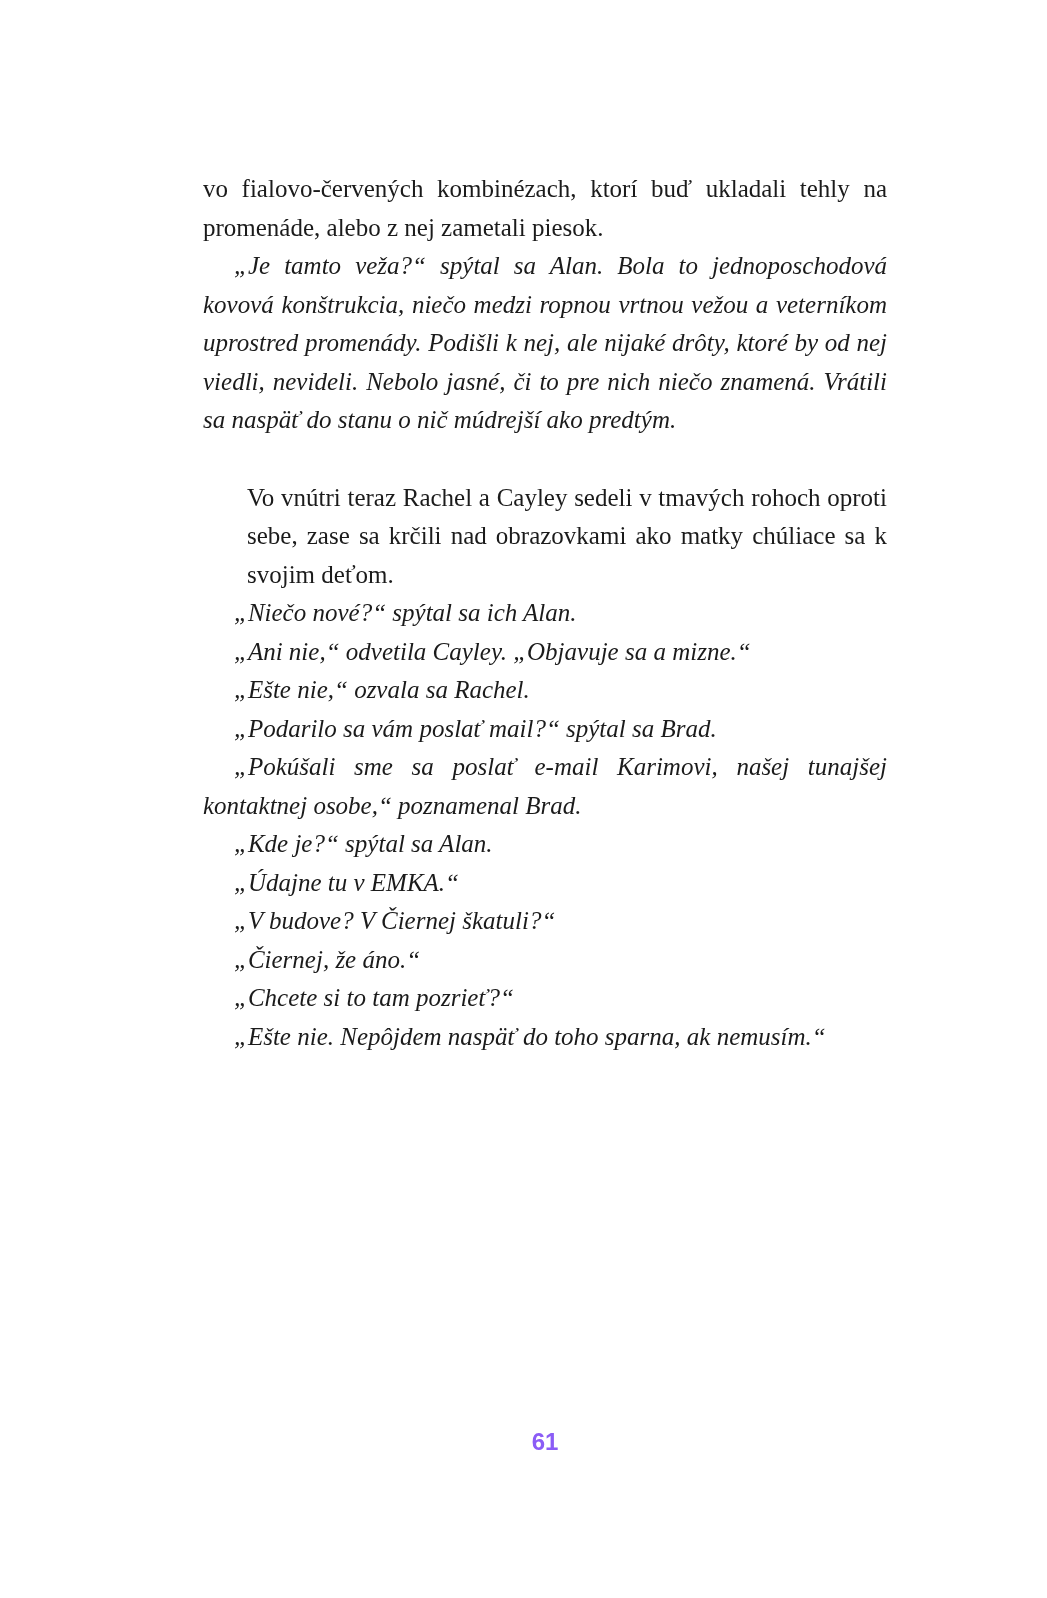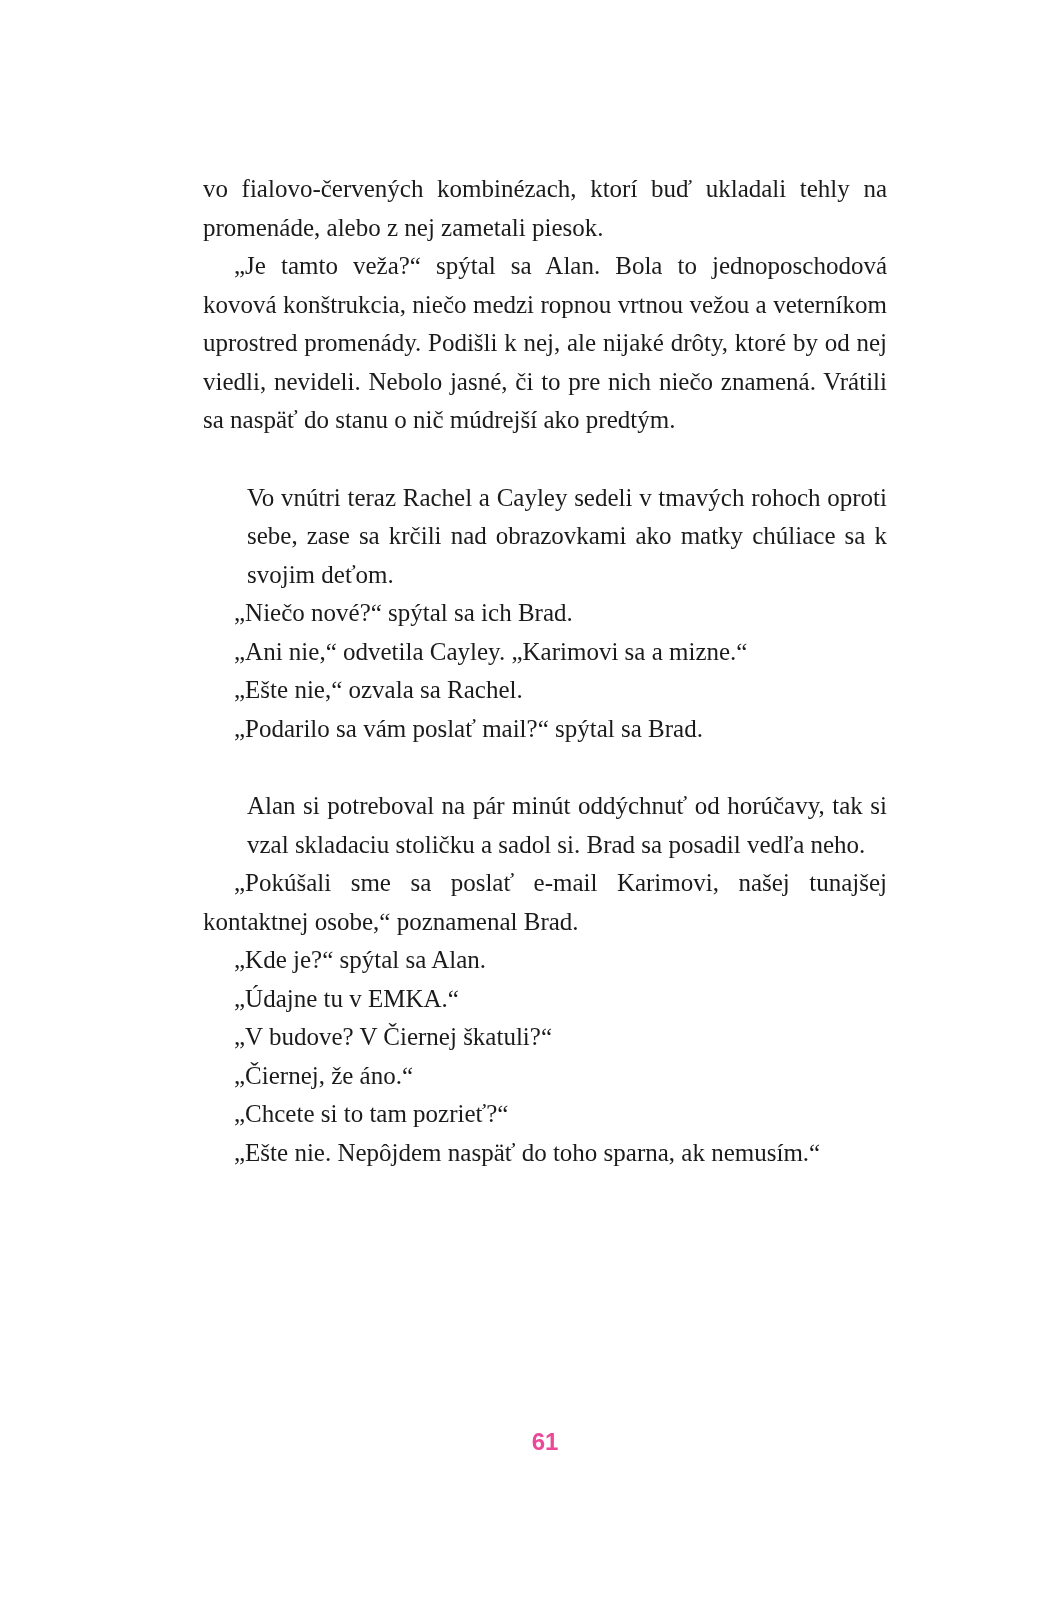--- a/index.html
+++ b/index.html
@@ -24,50 +24,50 @@
     line-height: 38.5px;
     color: #1b1b1b;
     text-align: justify;
   }
   .text-block p {
     margin: 0;
     padding: 0;
   }
   .text-block p.indent {
     text-indent: 31px;
+    font-style: italic;
   }
   .text-block p.gap {
     margin-top: 39px;
     margin-left: 44px;
   }
   .page-number {
     position: absolute;
     left: 203px;
     top: 1428px;
     width: 684px;
     text-align: center;
     font-family: "Liberation Sans", sans-serif;
     font-weight: bold;
     font-size: 24px;
-    color: #ec4899;
+    color: #8b5cf6;
   }
 </style>
 </head>
 <body>
 
 <div class="page">
   <div class="text-block">
     <p>vo fialovo-červených kombinézach, ktorí buď ukladali tehly na promenáde, alebo z nej zametali piesok.</p>
     <p class="indent">„Je tamto veža?“ spýtal sa Alan. Bola to jednoposchodová kovová konštrukcia, niečo medzi ropnou vrtnou vežou a veterníkom uprostred promenády. Podišli k nej, ale nijaké drôty, ktoré by od nej viedli, nevideli. Nebolo jasné, či to pre nich niečo znamená. Vrátili sa naspäť do stanu o nič múdrejší ako predtým.</p>
     <p class="gap">Vo vnútri teraz Rachel a Cayley sedeli v tmavých rohoch oproti sebe, zase sa krčili nad obrazovkami ako matky chúliace sa k svojim deťom.</p>
-    <p class="indent">„Niečo nové?“ spýtal sa ich Brad.</p>
-    <p class="indent">„Ani nie,“ odvetila Cayley. „Karimovi sa a mizne.“</p>
+    <p class="indent">„Niečo nové?“ spýtal sa ich Alan.</p>
+    <p class="indent">„Ani nie,“ odvetila Cayley. „Objavuje sa a mizne.“</p>
     <p class="indent">„Ešte nie,“ ozvala sa Rachel.</p>
     <p class="indent">„Podarilo sa vám poslať mail?“ spýtal sa Brad.</p>
-    <p class="gap">Alan si potreboval na pár minút oddýchnuť od horúčavy, tak si vzal skladaciu stoličku a sadol si. Brad sa posadil vedľa neho.</p>
     <p class="indent">„Pokúšali sme sa poslať e-mail Karimovi, našej tunajšej kontaktnej osobe,“ poznamenal Brad.</p>
     <p class="indent">„Kde je?“ spýtal sa Alan.</p>
     <p class="indent">„Údajne tu v EMKA.“</p>
     <p class="indent">„V budove? V Čiernej škatuli?“</p>
     <p class="indent">„Čiernej, že áno.“</p>
     <p class="indent">„Chcete si to tam pozrieť?“</p>
     <p class="indent">„Ešte nie. Nepôjdem naspäť do toho sparna, ak nemusím.“</p>
   </div>
   <div class="page-number">61</div>
 </div>

